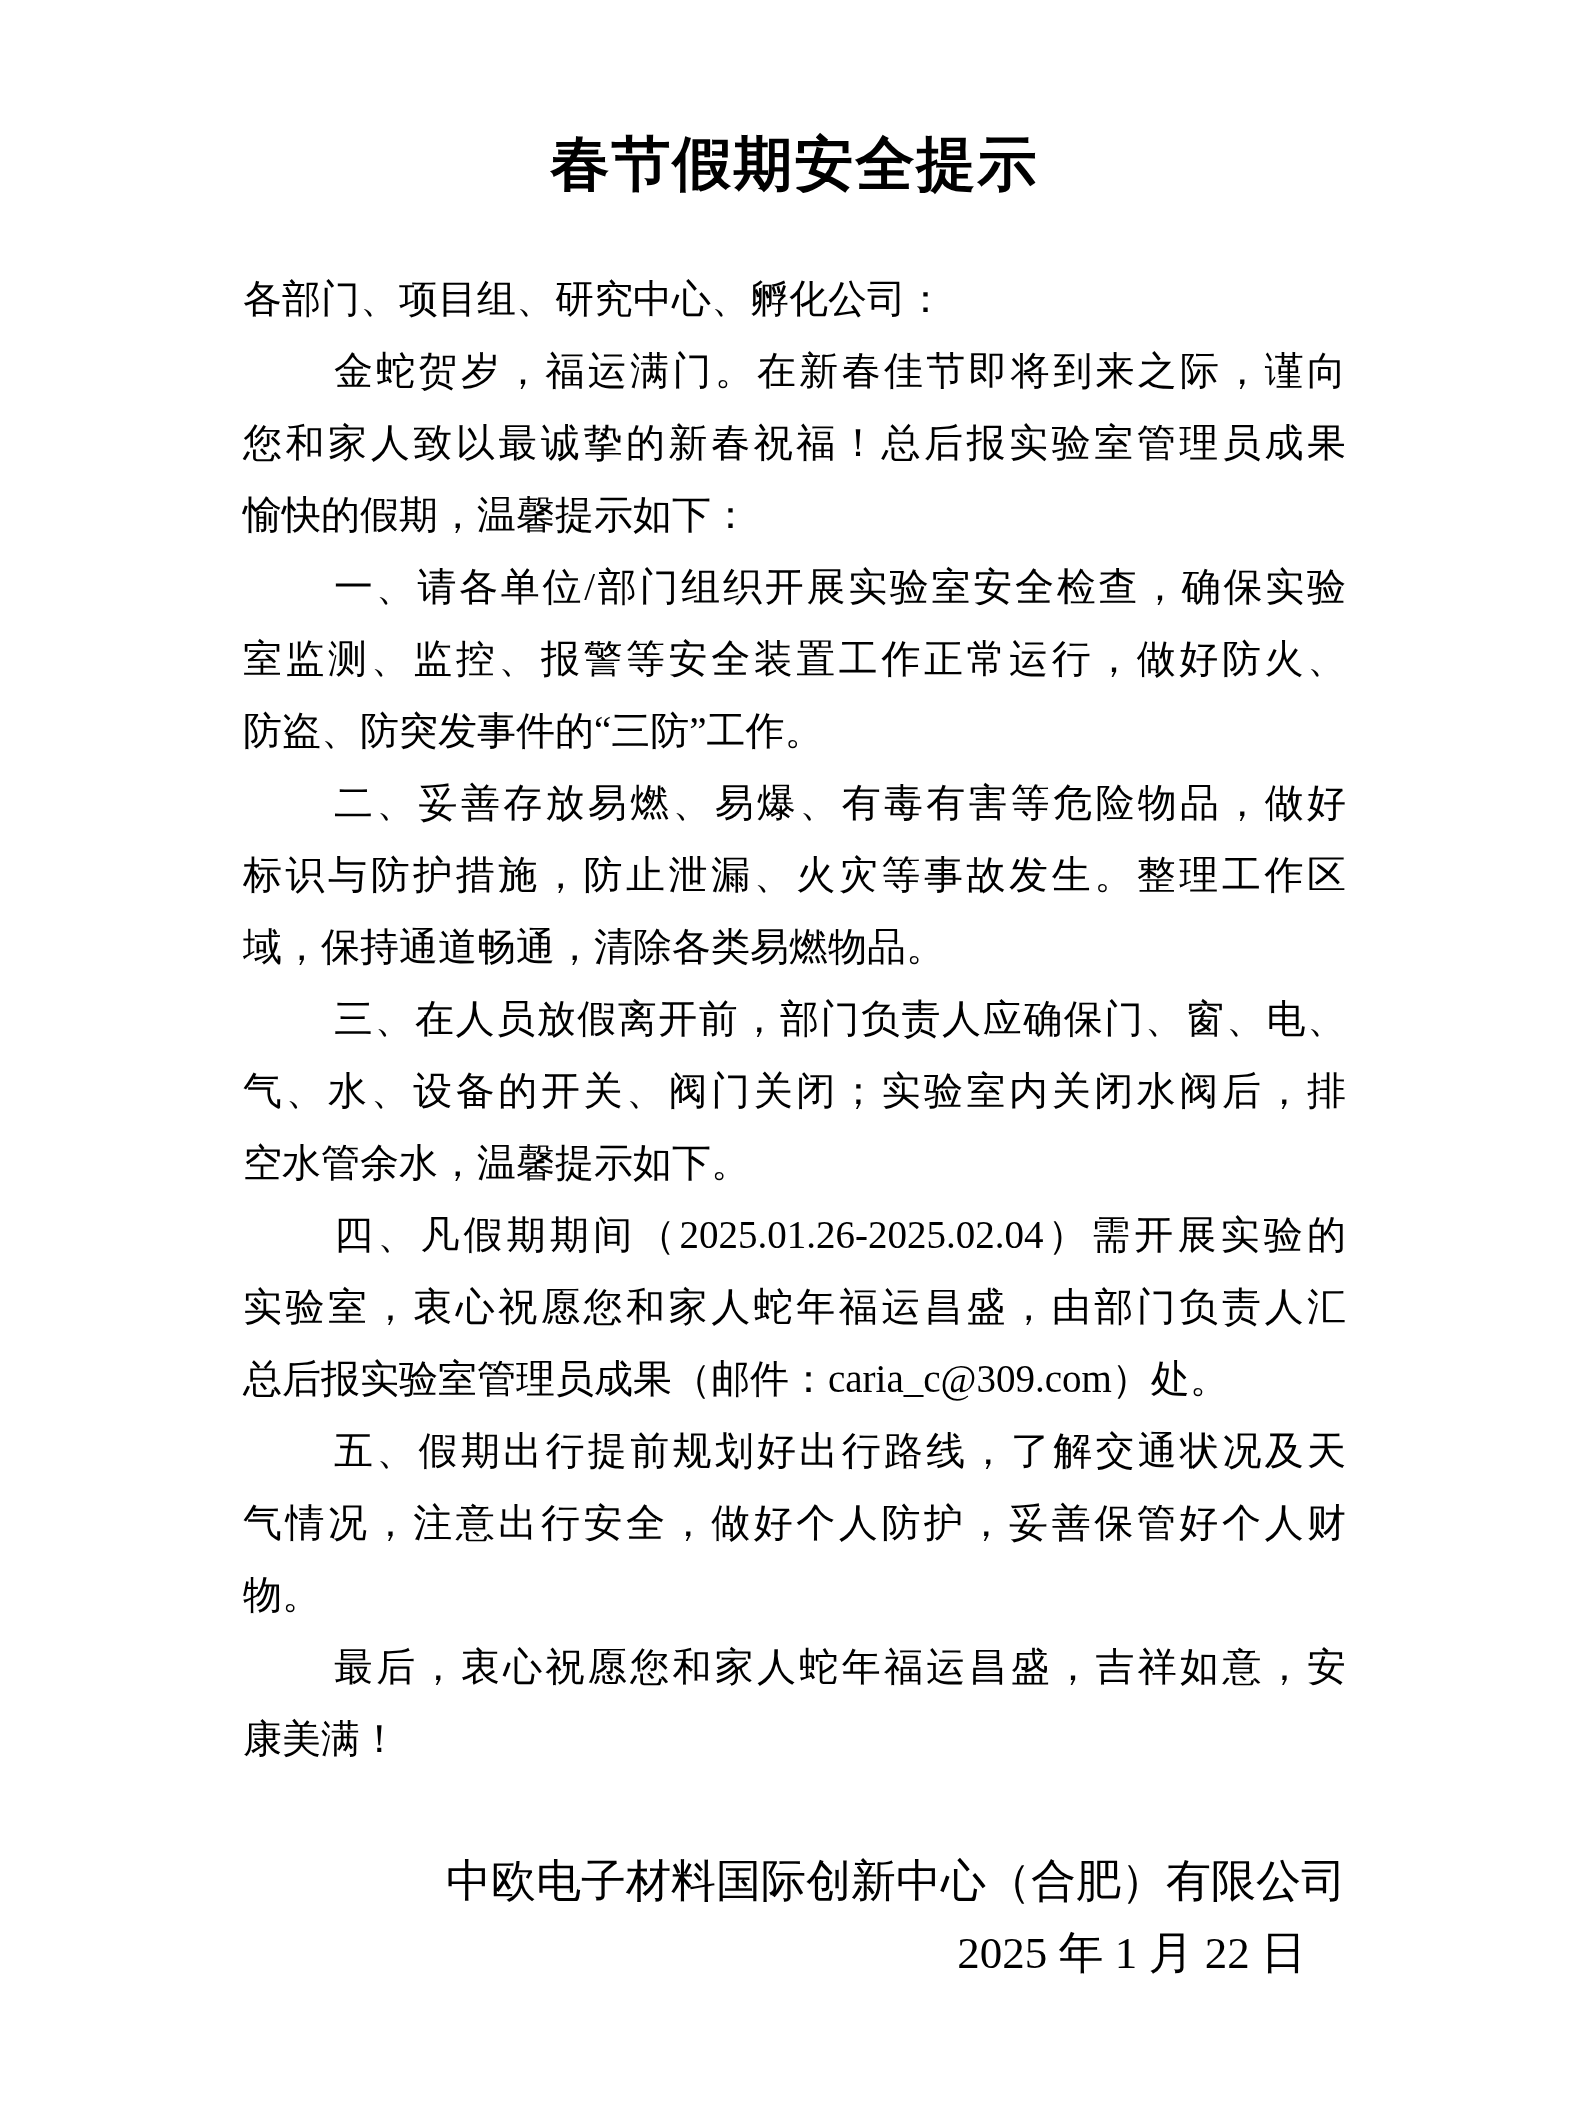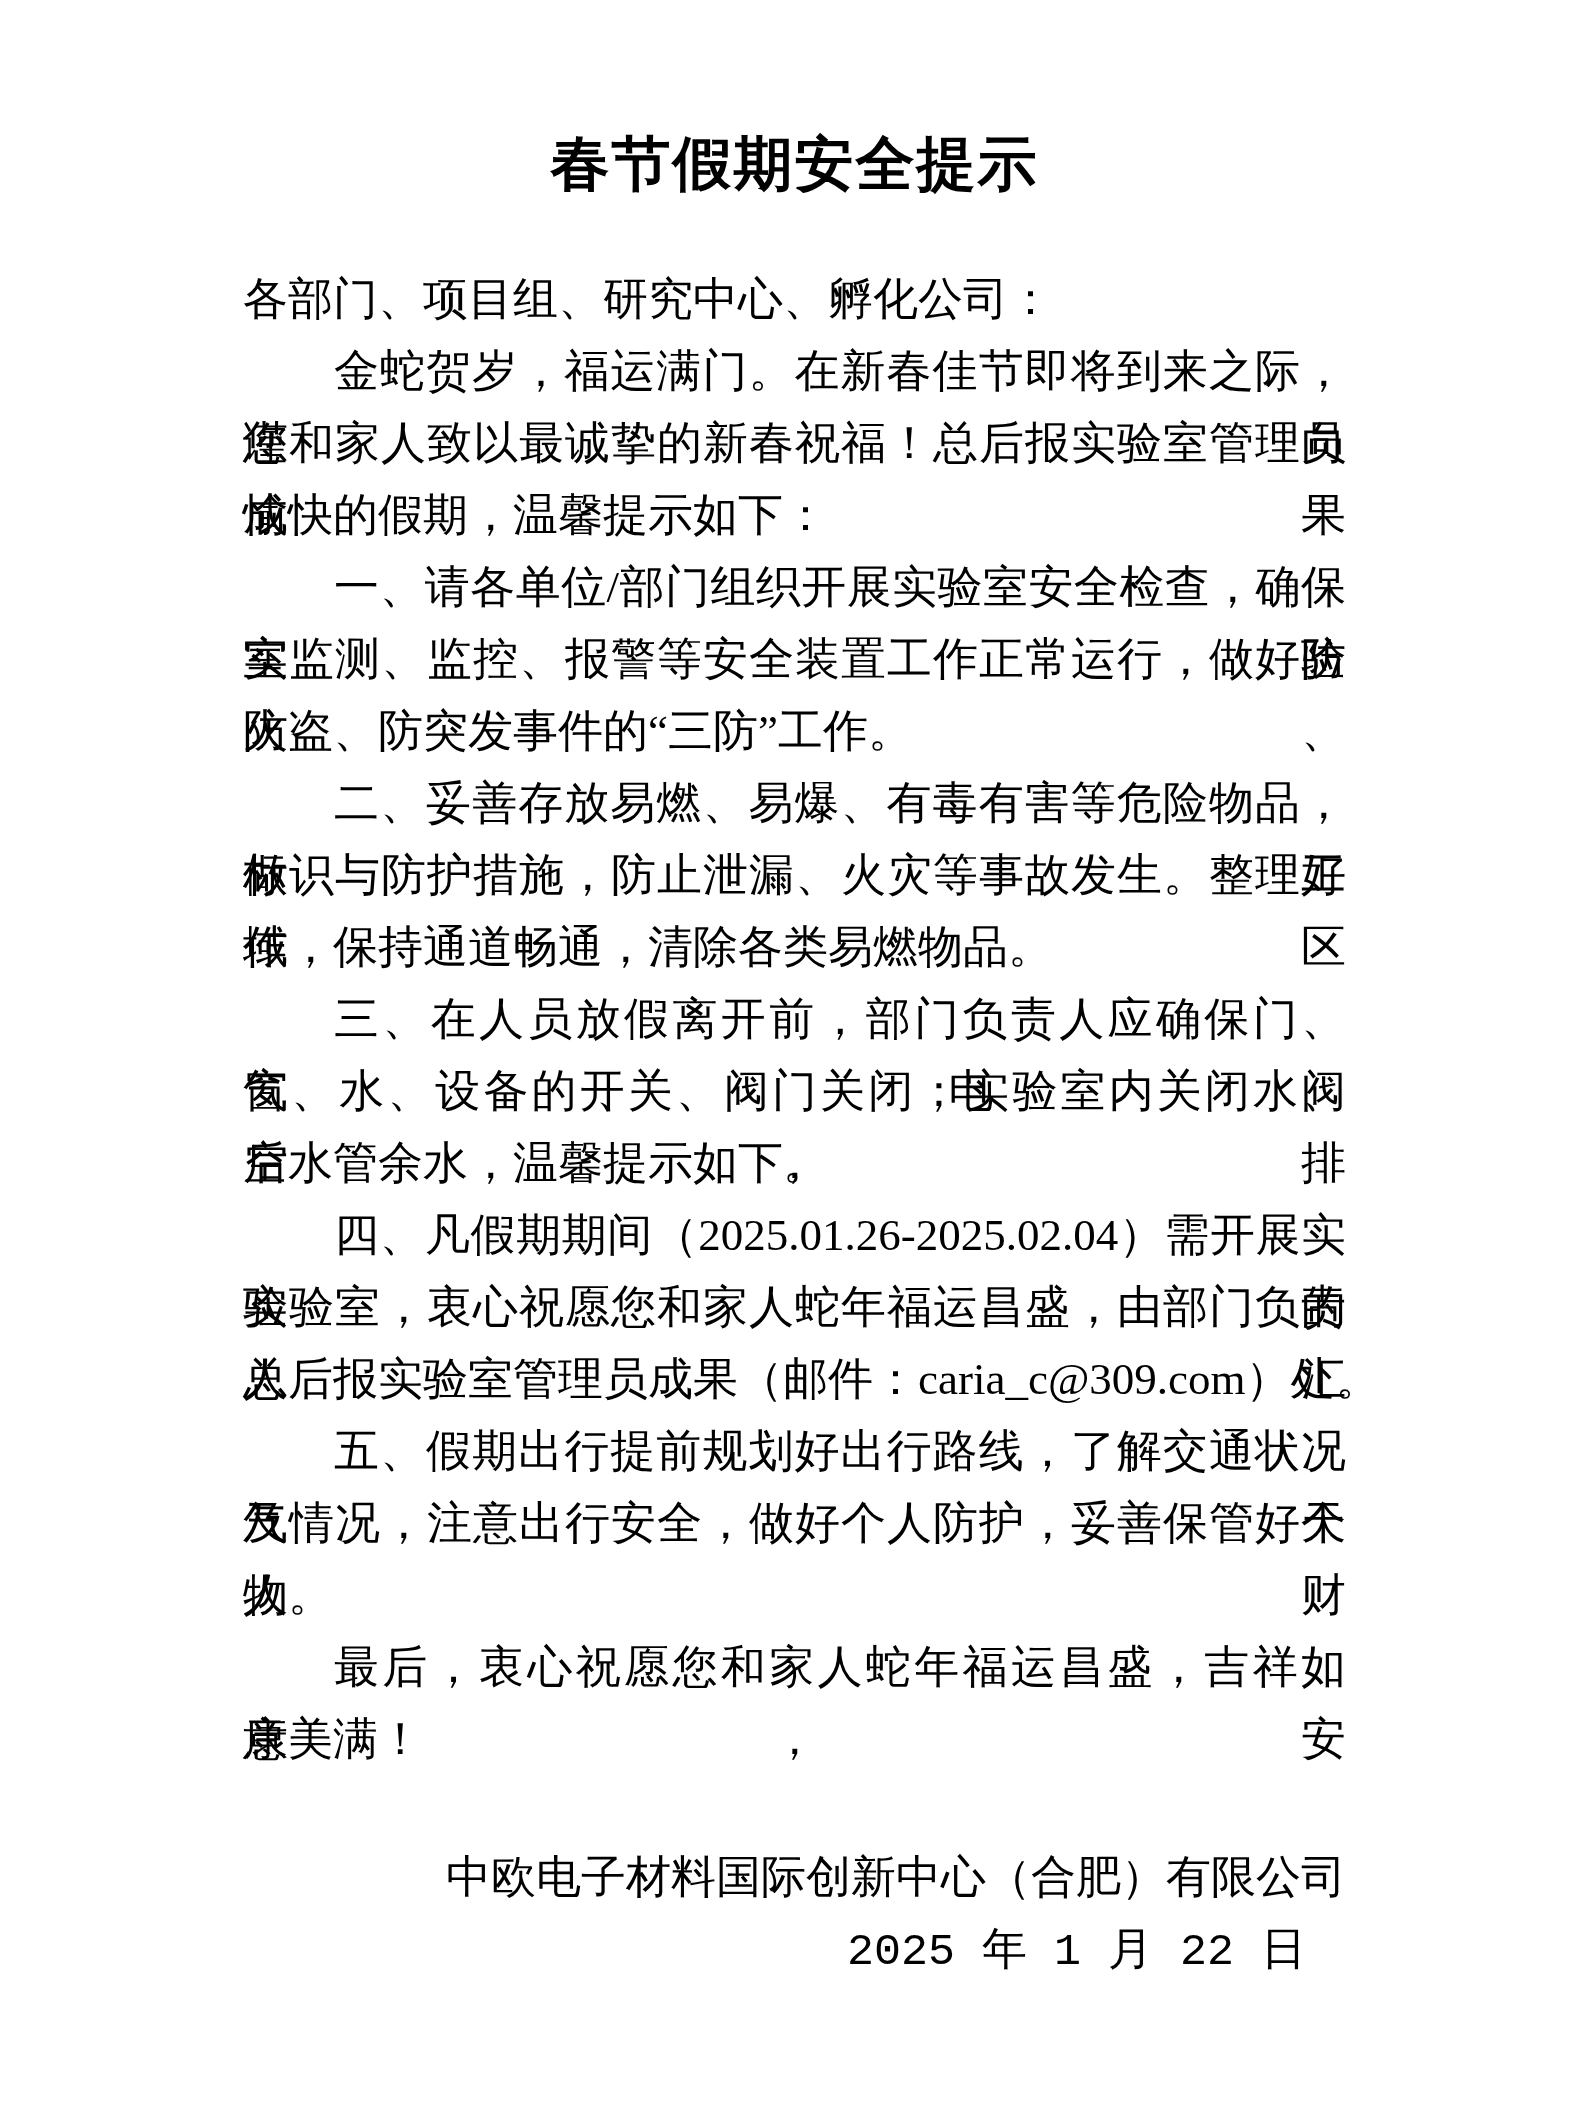--- a/index.html
+++ b/index.html
@@ -25,32 +25,32 @@
     font-size: 59px;
     font-weight: 700;
     text-align: center;
     letter-spacing: 2px;
     white-space: nowrap;
   }
   .body-lines { }
   .line {
     height: 72px;
     line-height: 72px;
-    font-size: 45px;
+    font-size: 39px;
     white-space: nowrap;
     letter-spacing: 0;
   }
   .line.fill {
     white-space: normal;
     text-align: justify;
     text-align-last: justify;
     text-justify: inter-character;
   }
   .line.indent { text-indent: 91px; }
-  .signature { margin-top: 70px; font-family: Liberation Mono, monospace; }
+  .signature { margin-top: 70px; }
   .sig-line {
     height: 72px;
     line-height: 72px;
     font-size: 45px;
     text-align: right;
     white-space: nowrap;
   }
   .sig-date { padding-right: 40px; }
 </style>
 </head>

